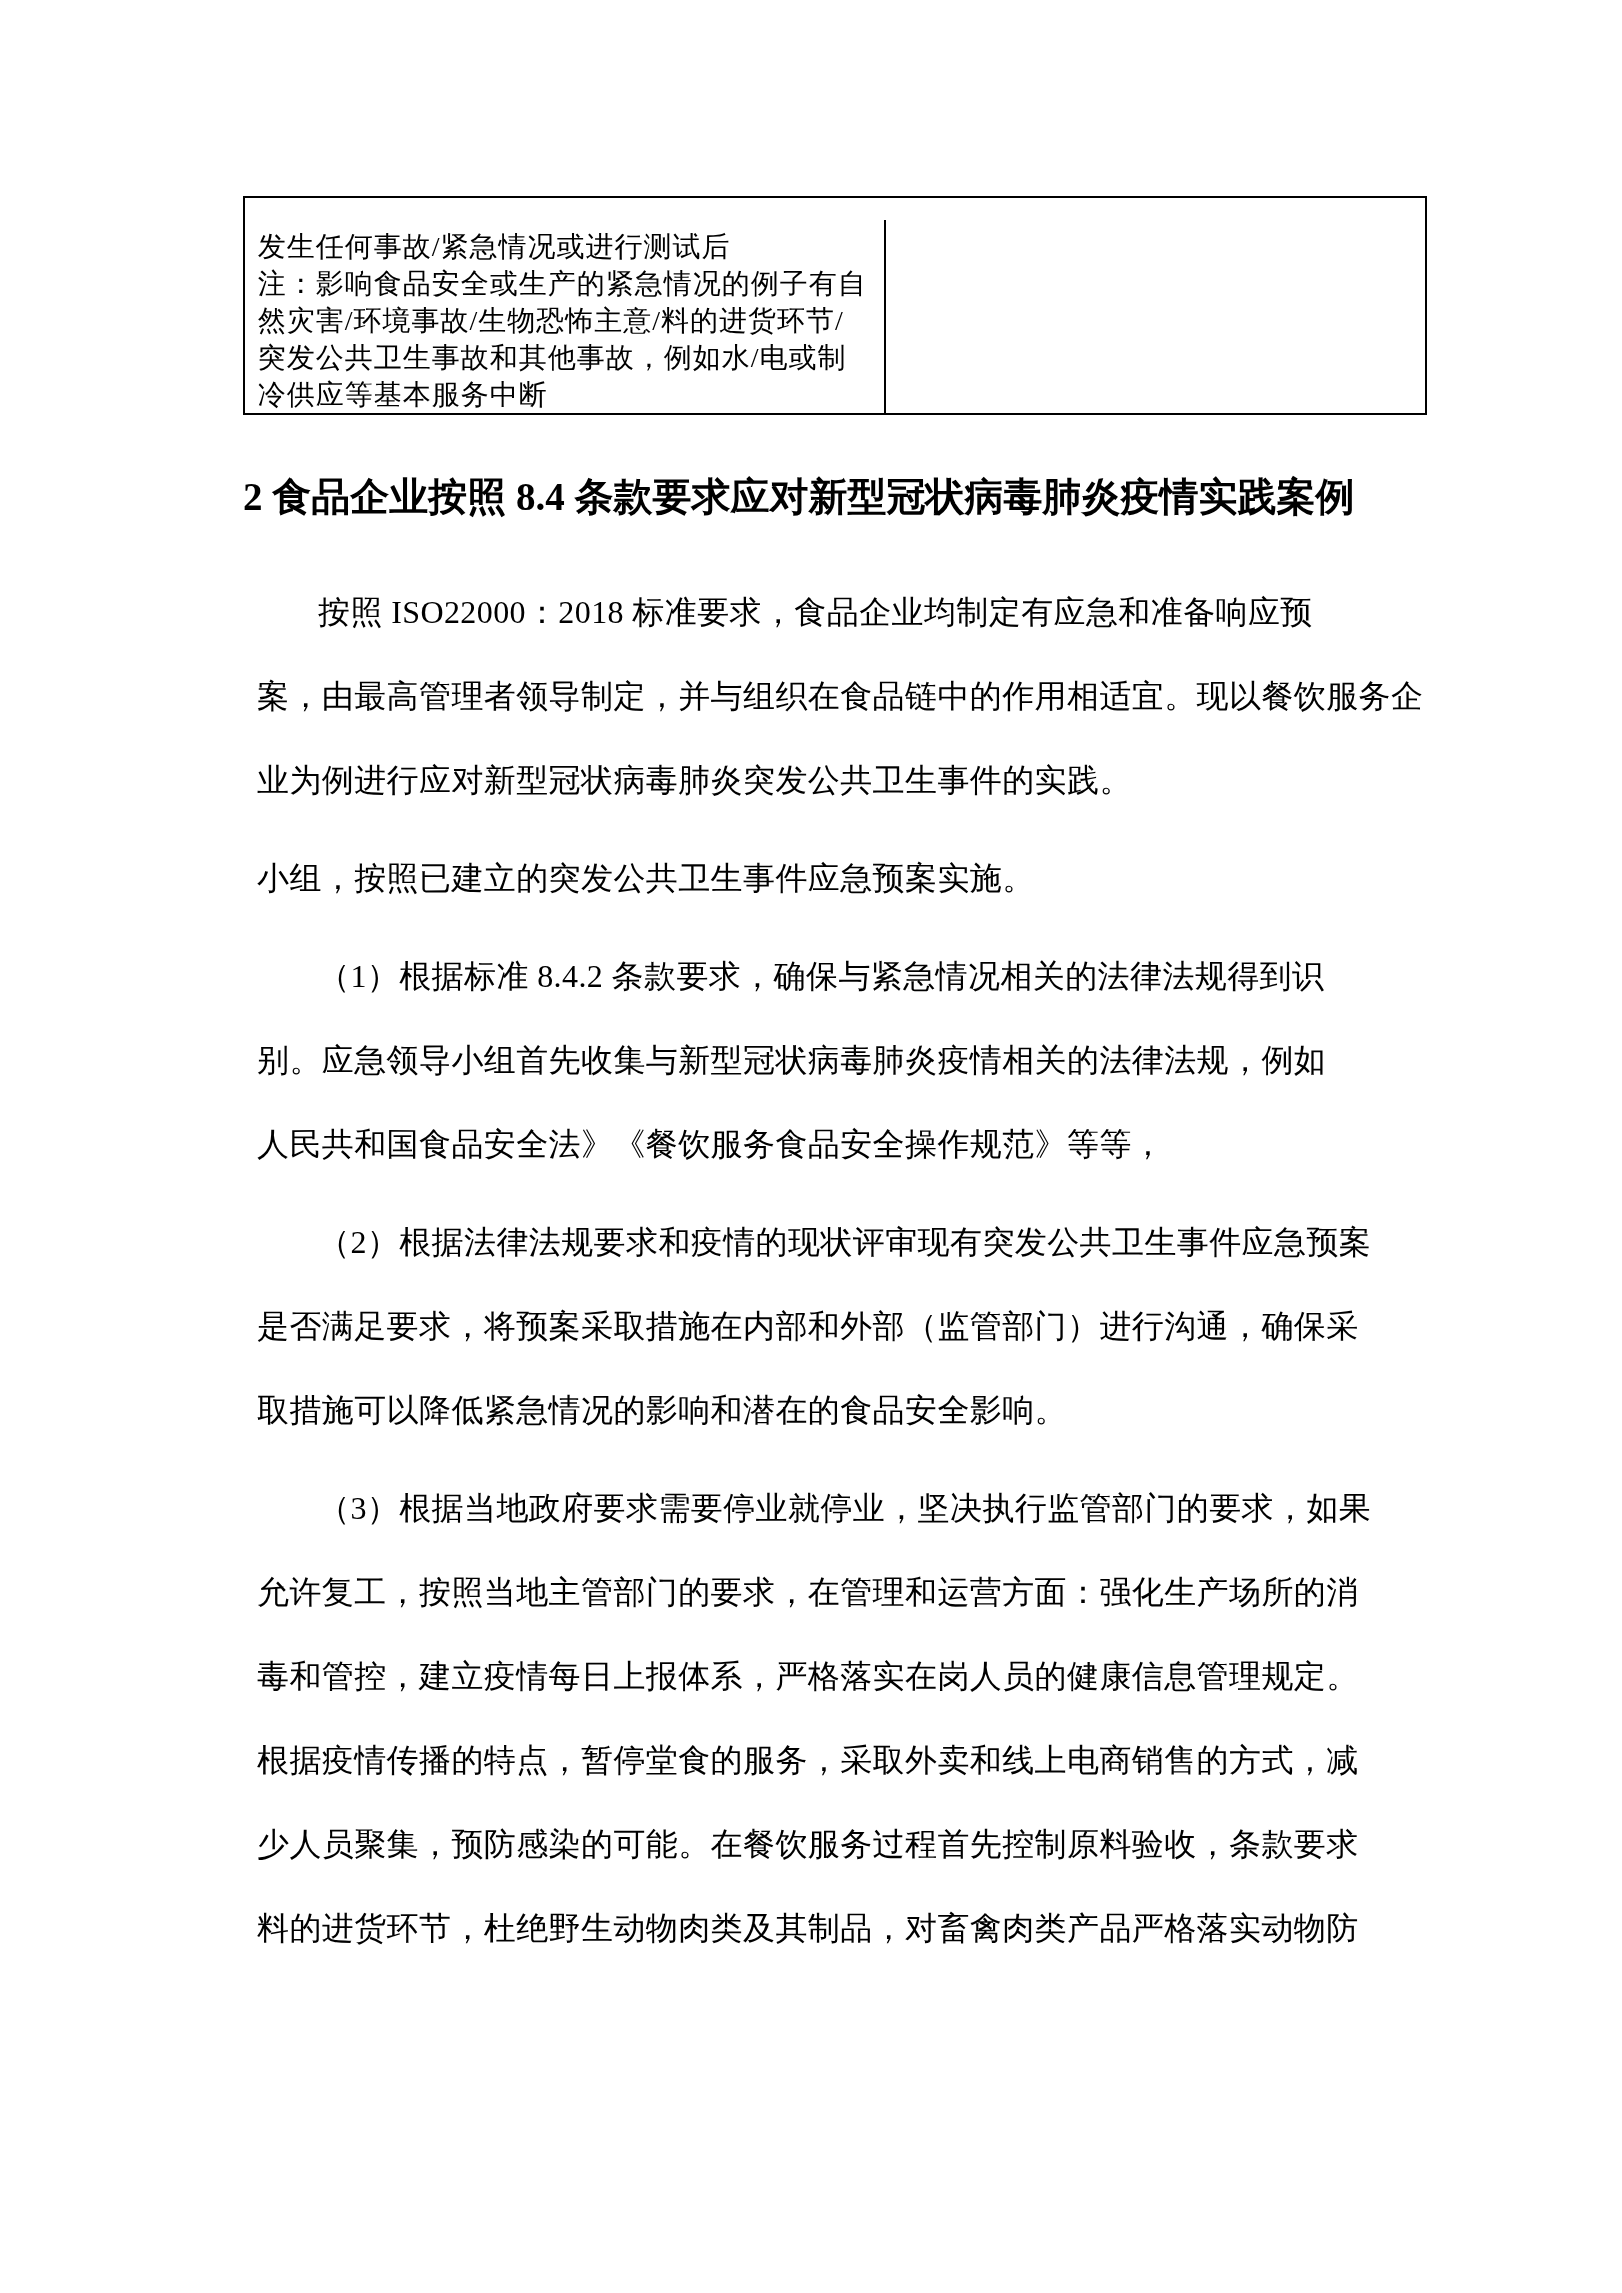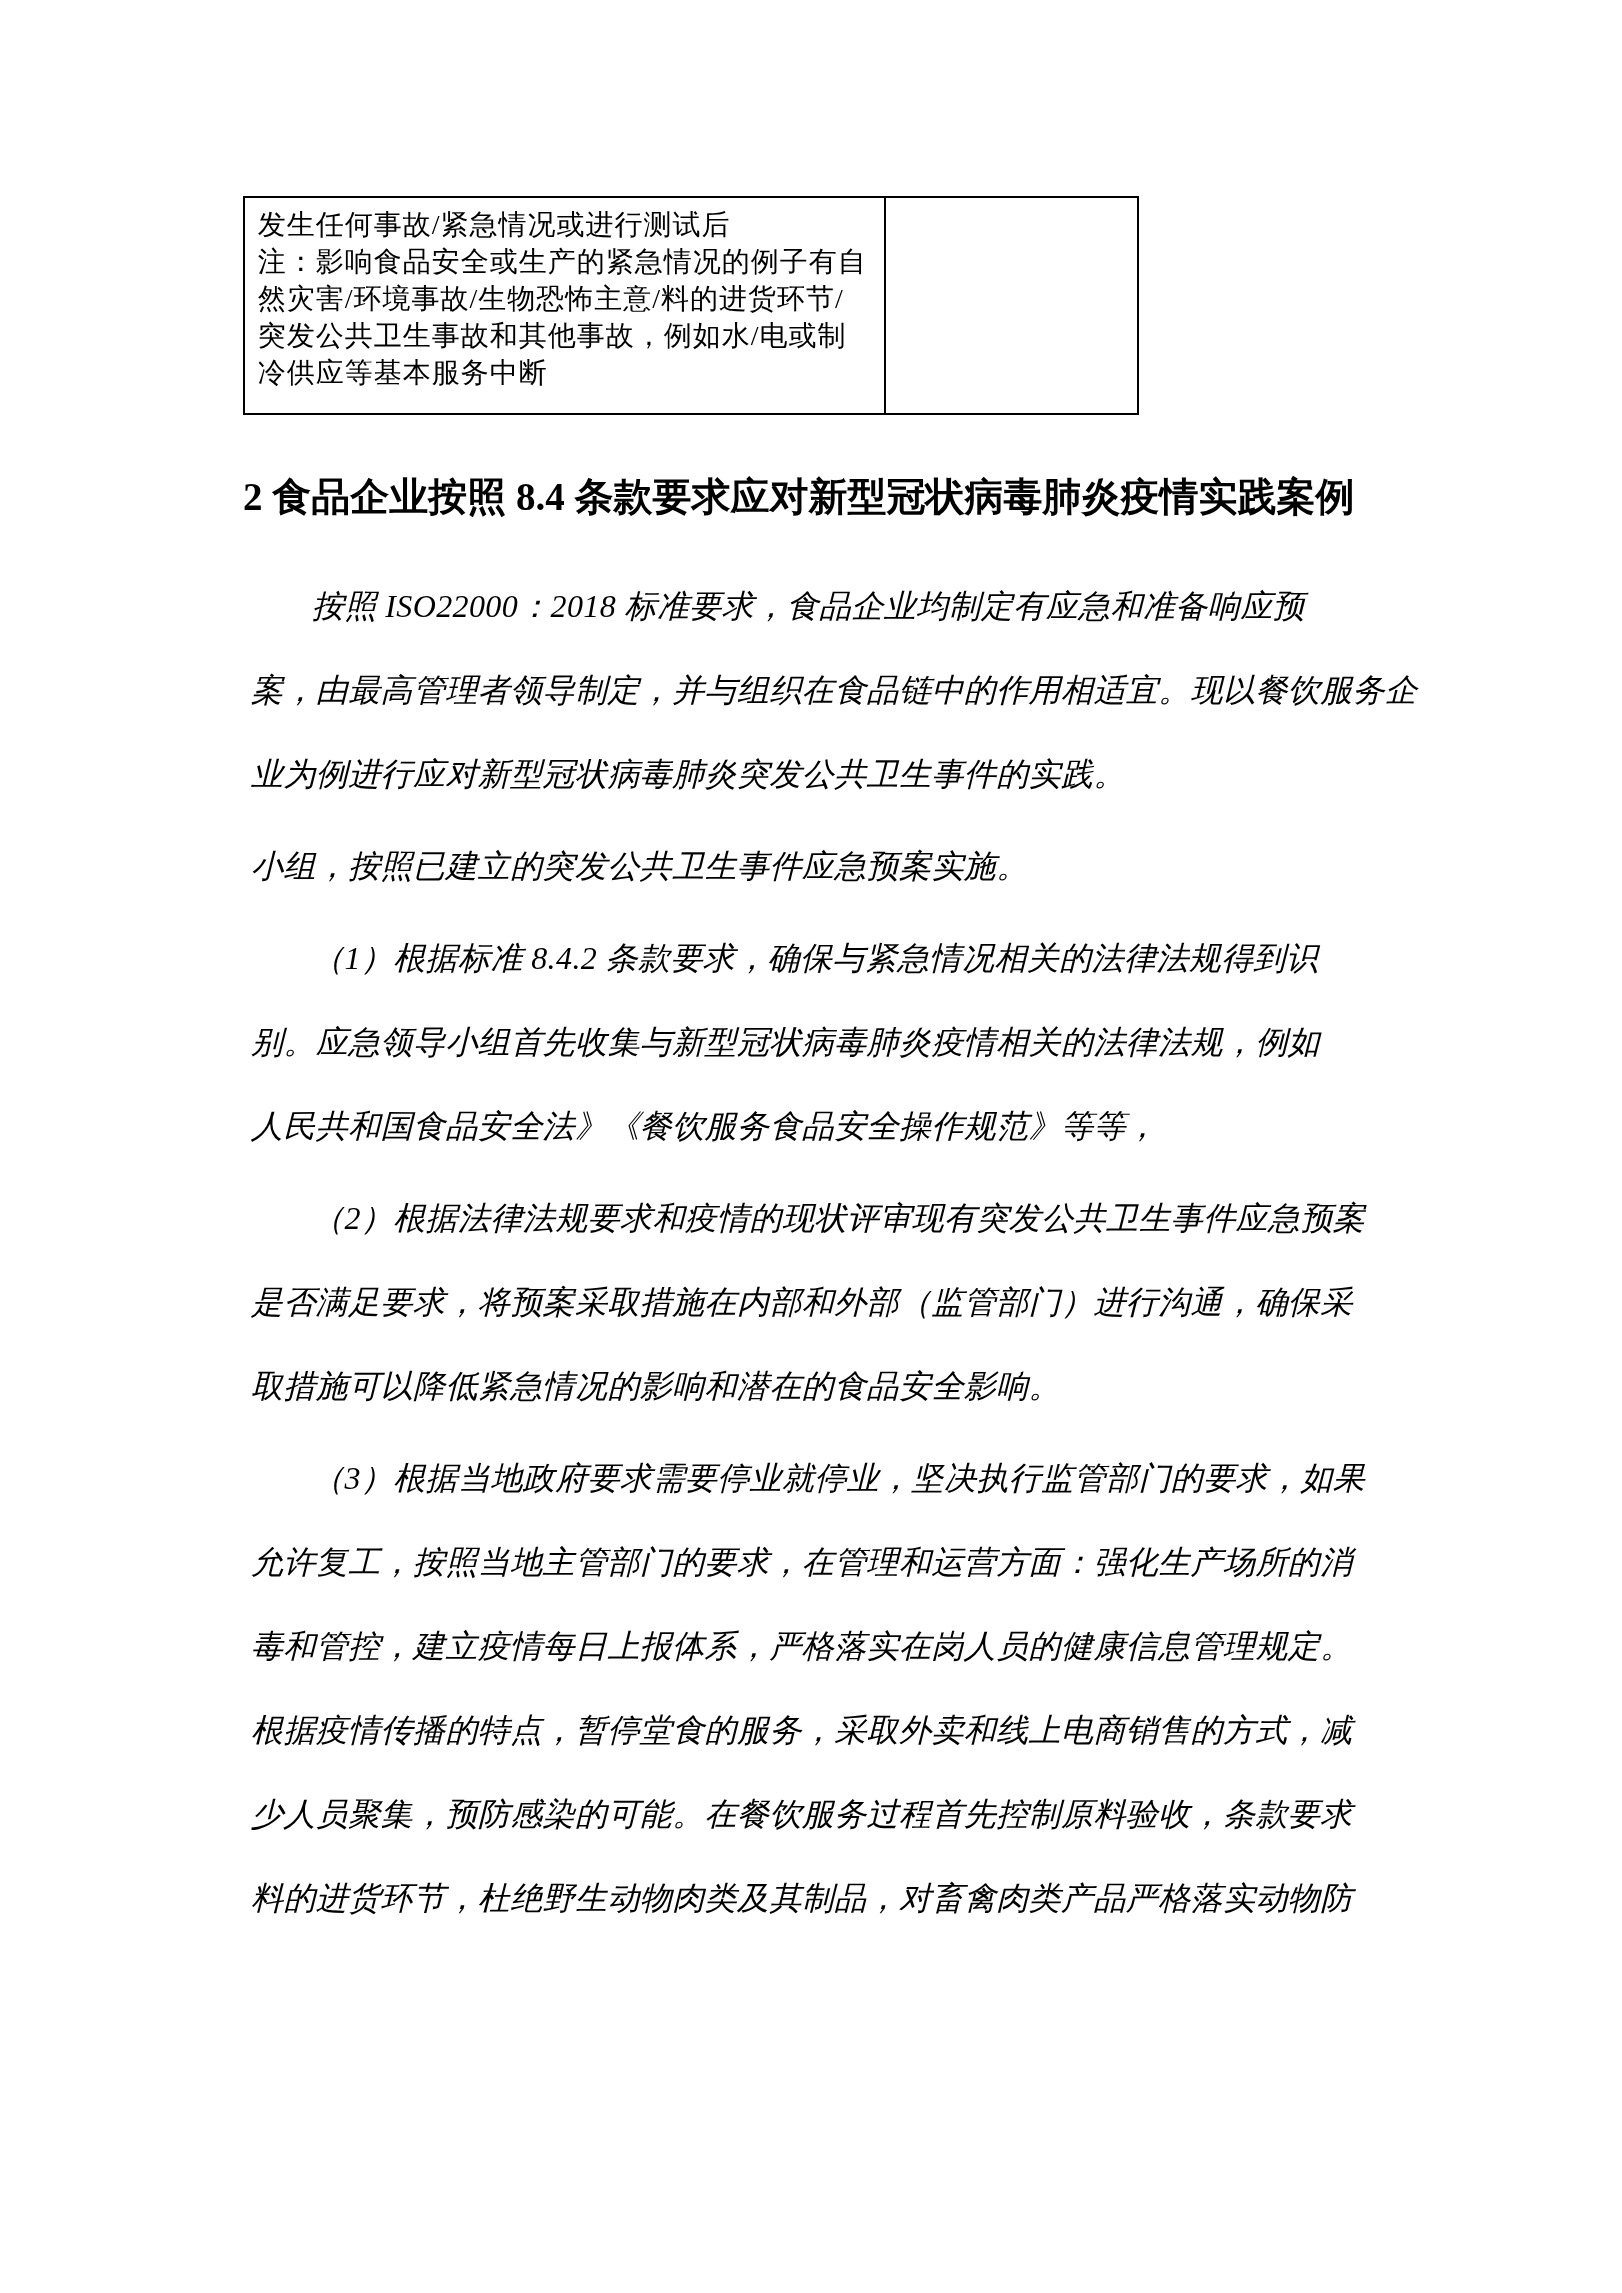--- a/index.html
+++ b/index.html
@@ -15,26 +15,27 @@
     color: #000000;
     font-family: "Liberation Serif", "DejaVu Serif", serif;
     overflow: hidden;
   }
 
   
   .doc-table {
     position: absolute;
     left: 243px;
     top: 196px;
-    width: 896px;
+    width: 1184px;
     height: 219px;
     border: 2.9px solid #000000;
     box-sizing: border-box;
     display: flex;
     background: #ffffff;
+    align-items: flex-end;
   }
   .cell-left {
     width: 641px;
     box-sizing: border-box;
     border-right: 2.9px solid #000000;
     padding: 7.8px 12.7px 0 12.7px;
     font-size: 28px;
     line-height: 37px;
     letter-spacing: 1px;
   }
@@ -63,21 +64,21 @@
 
   
   .body-text {
     position: absolute;
     left: 243px;
     top: 556px;
     width: 1136px;
     font-size: 32px;
     letter-spacing: 0.4px;
   }
-  .para { margin: 8px; padding: 0; font-style: italic; }
+  .para { margin: 14px; padding: 0; }
   .line {
     height: 84px;
     line-height: 84px;
     white-space: nowrap;
     overflow: visible;
   }
   .line.indent { text-indent: 61px; }
 </style>
 </head>
 <body>

